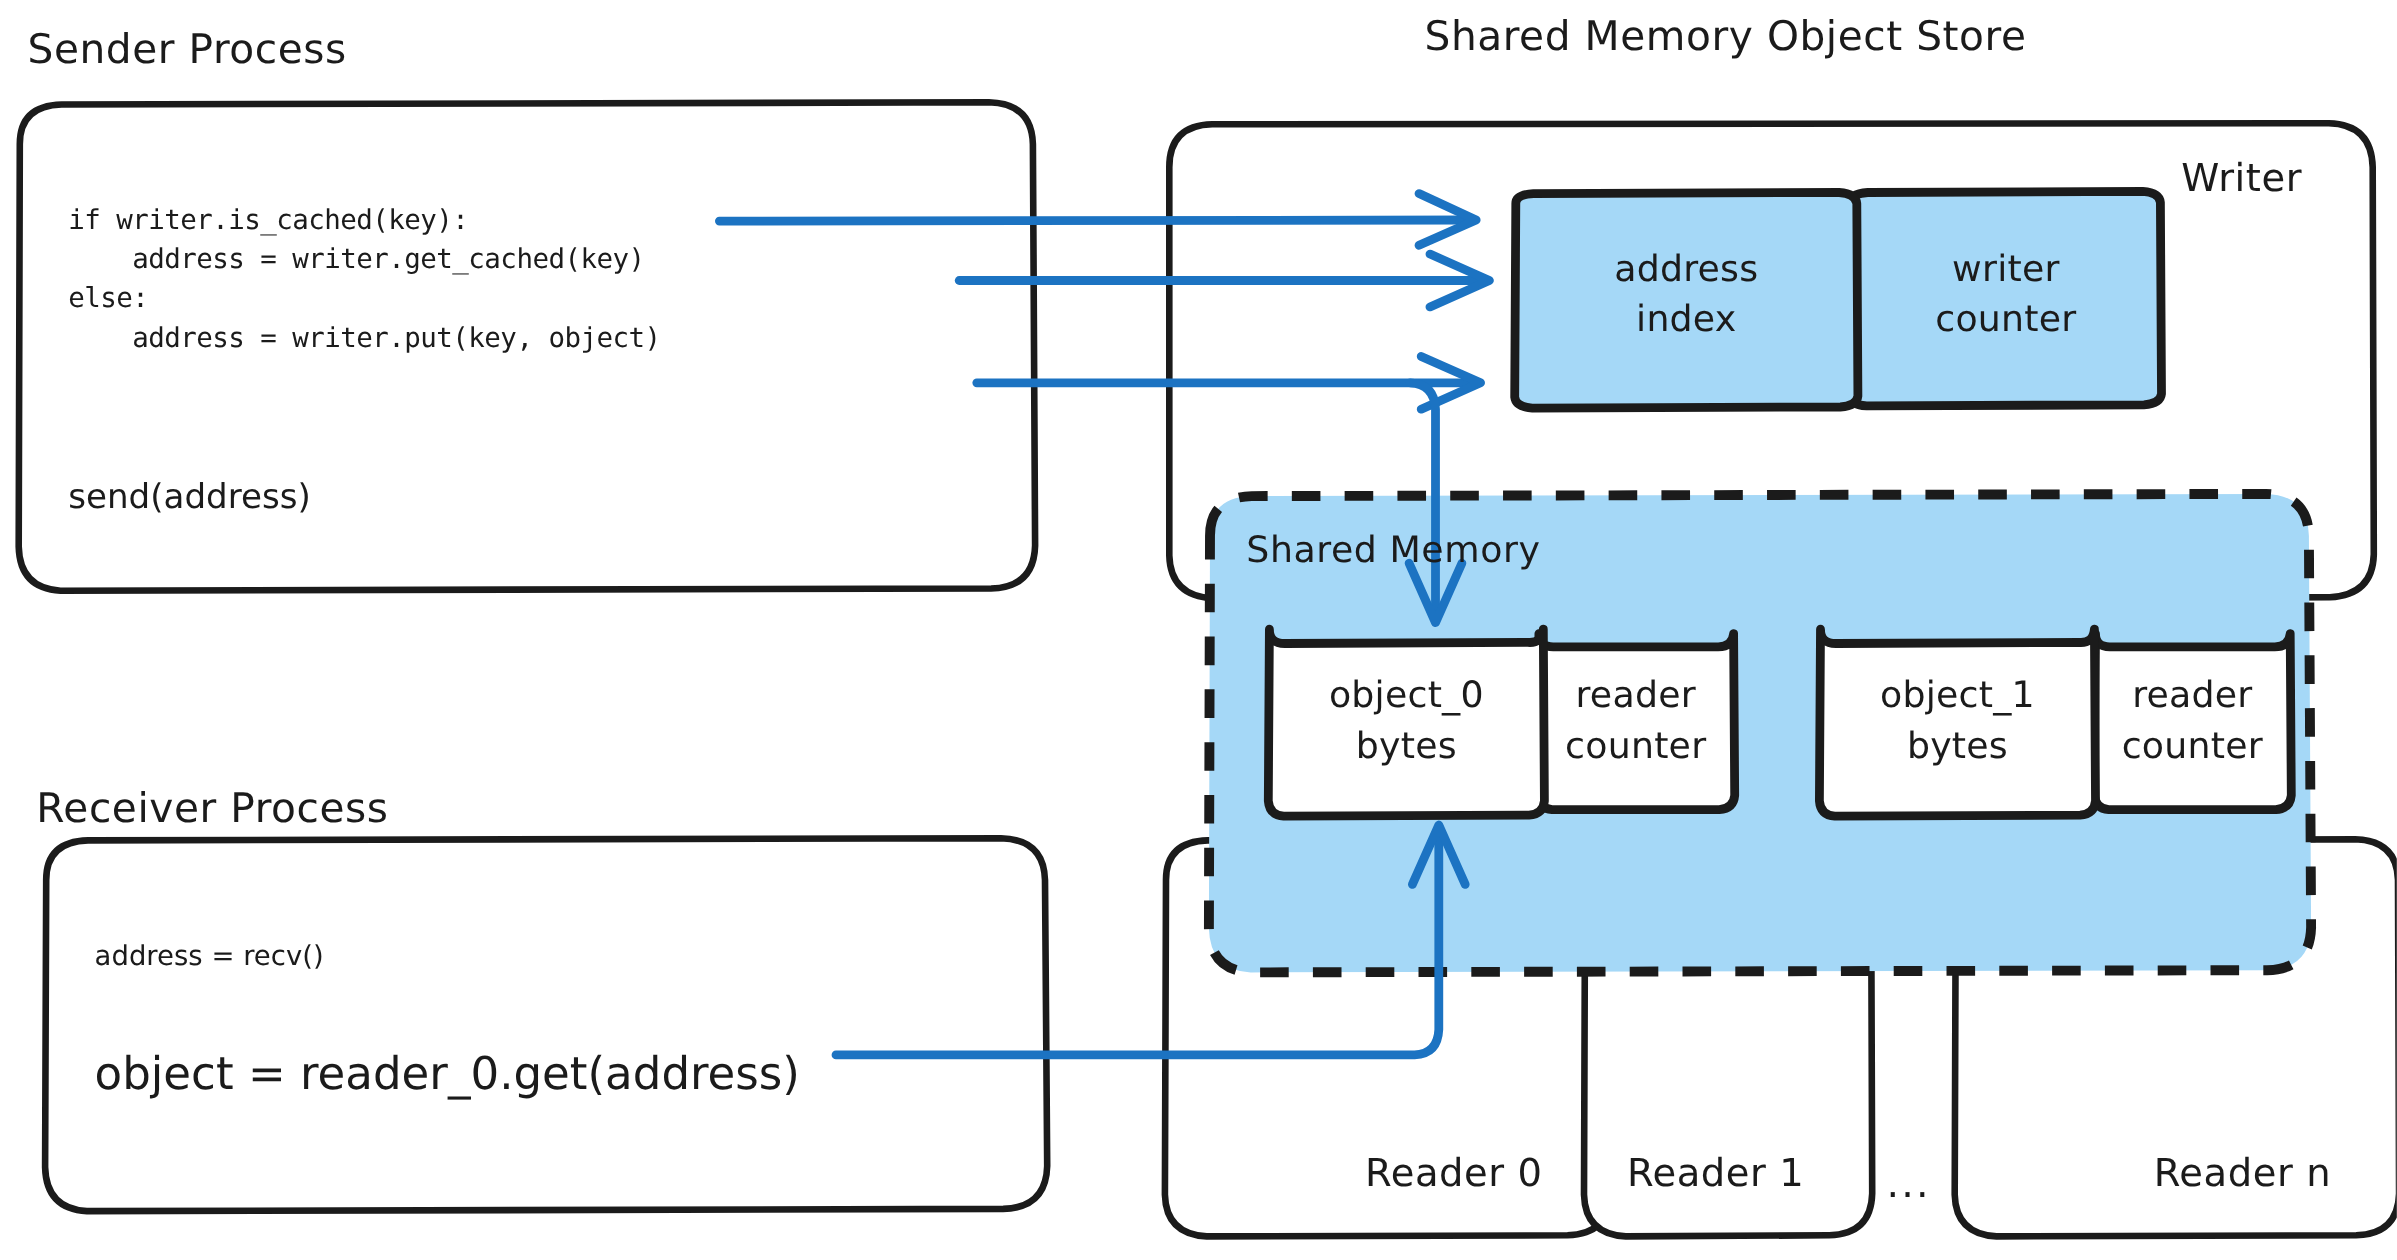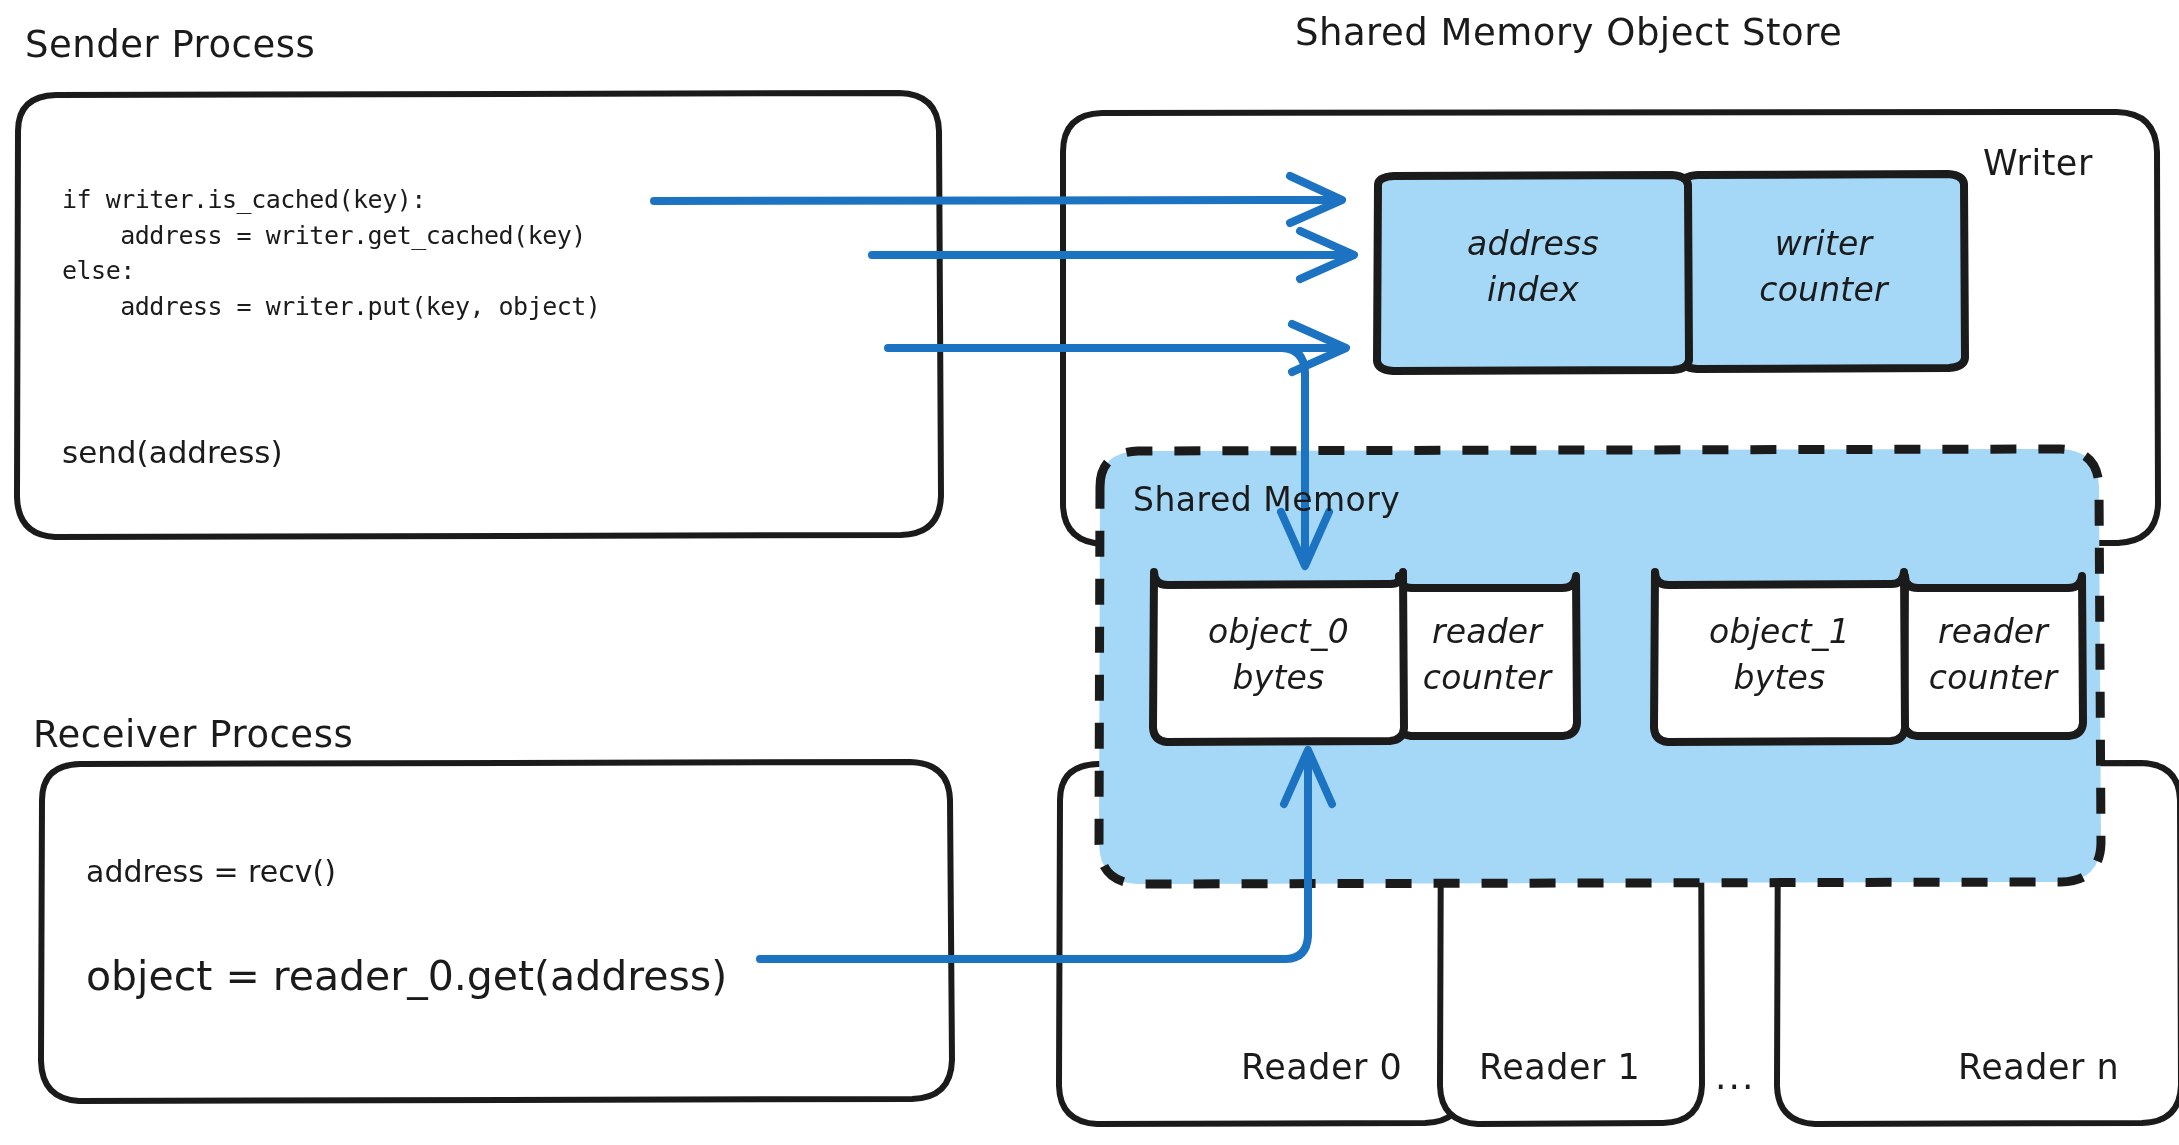--- a/index.html
+++ b/index.html
@@ -38,21 +38,20 @@
     letter-spacing:.5px;
   }
   .smlabel{
     font-size:33px;
     letter-spacing:.5px;
   }
   .cell{
     font-size:33px;
     text-align:center;
     letter-spacing:.2px;
-    font-style:italic;
   }
   .code{
     font-family:"DejaVu Sans Mono", monospace;
     font-size:25px;
     letter-spacing:-0.5px;
     white-space:pre;
   }
   .codeblock{
     position:absolute;
     color:#1b1b1b;
@@ -116,21 +115,21 @@
   <div class="lbl title" style="left:33px; top:714px;">Receiver Process</div>
 
   <div class="codeblock" style="left:62px; top:182px;">
     <div class="code">if writer.is_cached(key):</div>
     <div class="code">    address = writer.get_cached(key)</div>
     <div class="code">else:</div>
     <div class="code">    address = writer.put(key, object)</div>
   </div>
   <div class="lbl" style="left:62px; top:435px; font-size:31px;">send(address)</div>
 
-  <div class="lbl" style="left:86px; top:855px; font-size:30px;">address = recv()</div>
+  <div class="lbl" style="left:86px; top:855px; font-size:25px;">address = recv()</div>
   <div class="lbl" style="left:86px; top:953px; font-size:41px;">object = reader_0.get(address)</div>
 
   <div class="lbl boxlabel" style="left:1983px; top:143px;">Writer</div>
 
   <div class="lbl cell" style="left:1378px; top:225px; width:310px;">address</div>
   <div class="lbl cell" style="left:1378px; top:271px; width:310px;">index</div>
 
   <div class="lbl cell" style="left:1682px; top:225px; width:283px;">writer</div>
   <div class="lbl cell" style="left:1682px; top:271px; width:283px;">counter</div>
 

